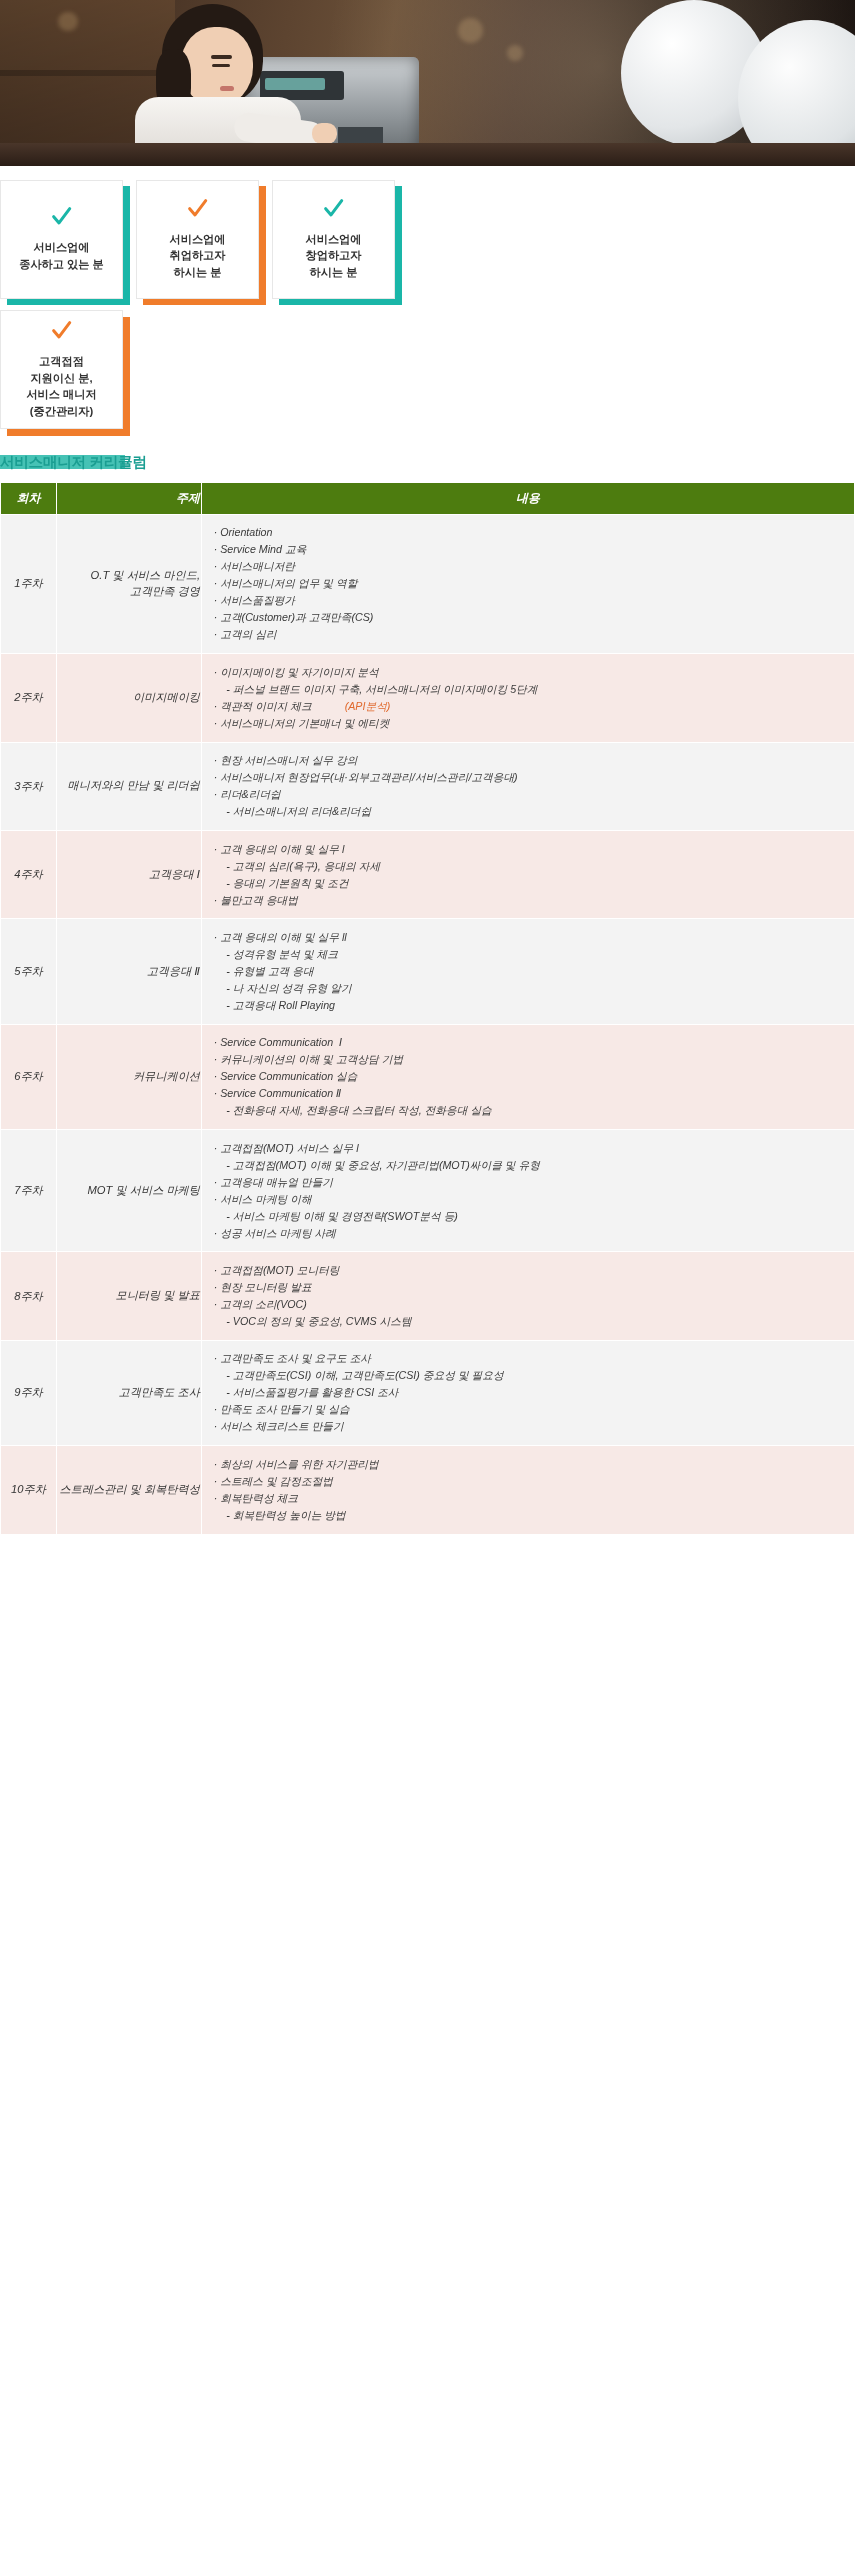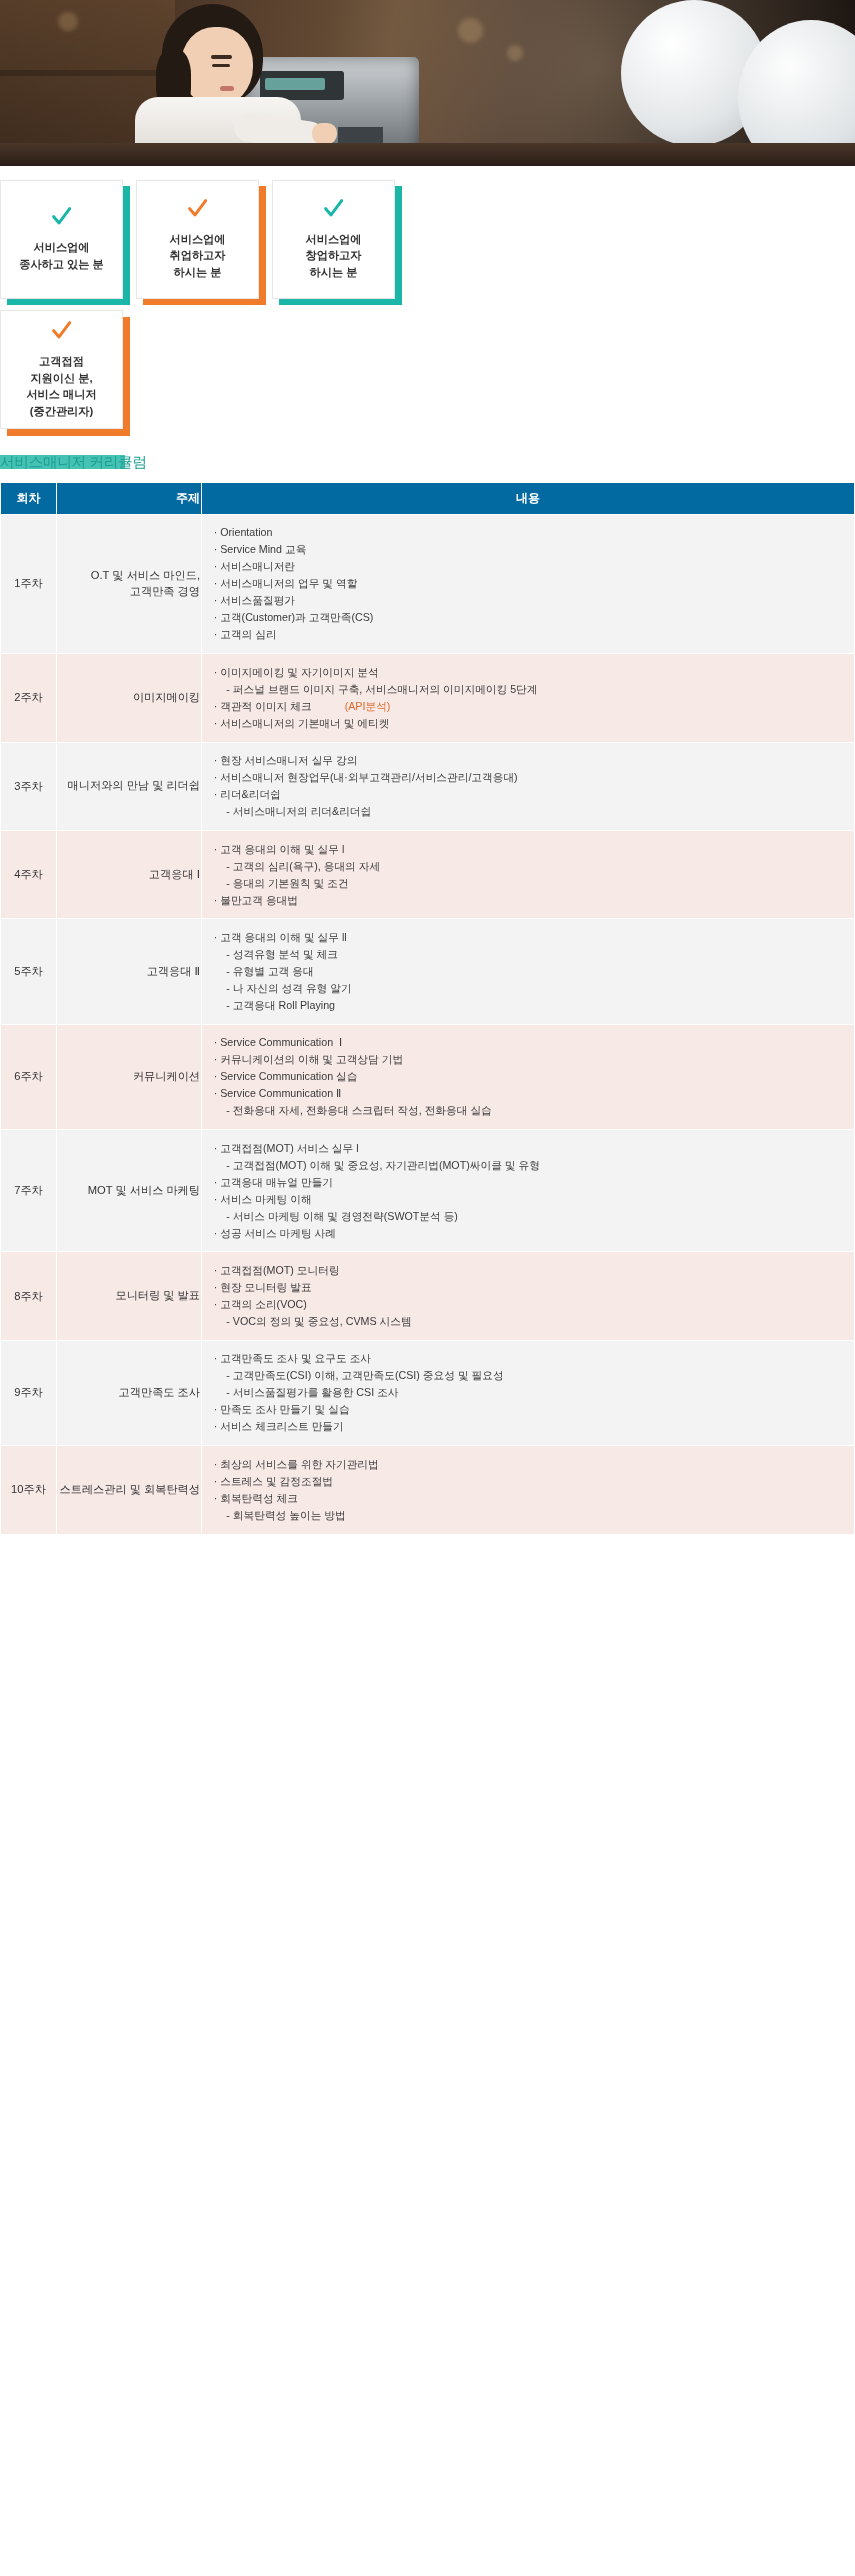--- a/index.html
+++ b/index.html
@@ -45,28 +45,28 @@
   .card-wrap{position:relative;width:123px;height:119px;}
   .card-wrap .back{position:absolute;left:6.8px;top:6.8px;width:123px;height:119px;}
   .card-wrap .front{position:absolute;left:0;top:0;width:123px;height:119px;background:#fff;
         border:1px solid #e7e7e7;display:flex;flex-direction:column;align-items:center;justify-content:center;box-sizing:border-box;}
   .tick{width:21.4px;height:21.4px;margin-bottom:11.7px;}
   .card-text{font-size:11.2px;line-height:16.6px;text-align:center;font-weight:bold;color:#333;}
 
   
   .sec-title{position:relative;height:21.4px;margin:5.8px 0 7.8px 0;}
   .sec-title .hl{position:absolute;left:0;top:2.9px;height:13.6px;width:125px;background:#26b7a8;opacity:.85;}
-  .sec-title span{position:relative;font-size:14.6px;font-weight:normal;color:#1a9e92;letter-spacing:-0.3px;}
+  .sec-title span{position:relative;font-size:14.6px;font-weight:bold;color:#1a9e92;letter-spacing:-0.3px;}
 
   
   table{border-collapse:collapse;width:855px;table-layout:fixed;}
-  thead th{background:#0369a1;color:#fff;font-size:12px;font-weight:bold;height:29px;border:1px solid #ffffff;}
+  thead th{background:#4d7c0f;color:#fff;font-size:12px;font-weight:bold;height:29px;border:1px solid #ffffff;font-style:italic;}
   th.c1{width:53px;}
   th.c2{width:142px;text-align:right;}
-  td{border:1px solid #ffffff;font-size:10.7px;vertical-align:middle;}
+  td{border:1px solid #ffffff;font-size:10.7px;vertical-align:middle;font-style:italic;}
   td.week{width:53px;text-align:center;font-size:11.2px;color:#333;}
   td.topic{width:142px;text-align:right;font-size:11.2px;line-height:15.6px;color:#333;}
   td.body{padding:9.7px 11.7px;line-height:17px;color:#3a3a3a;}
   tr.odd td{background:#f3f3f3;}
   tr.even td{background:#f7e9e6;}
   .li{display:block;white-space:pre;}
   .sub{display:block;white-space:pre;padding-left:9.7px;}
   .accent{color:#e06a2e;margin-left:33px;}
 </style>
 </head>

